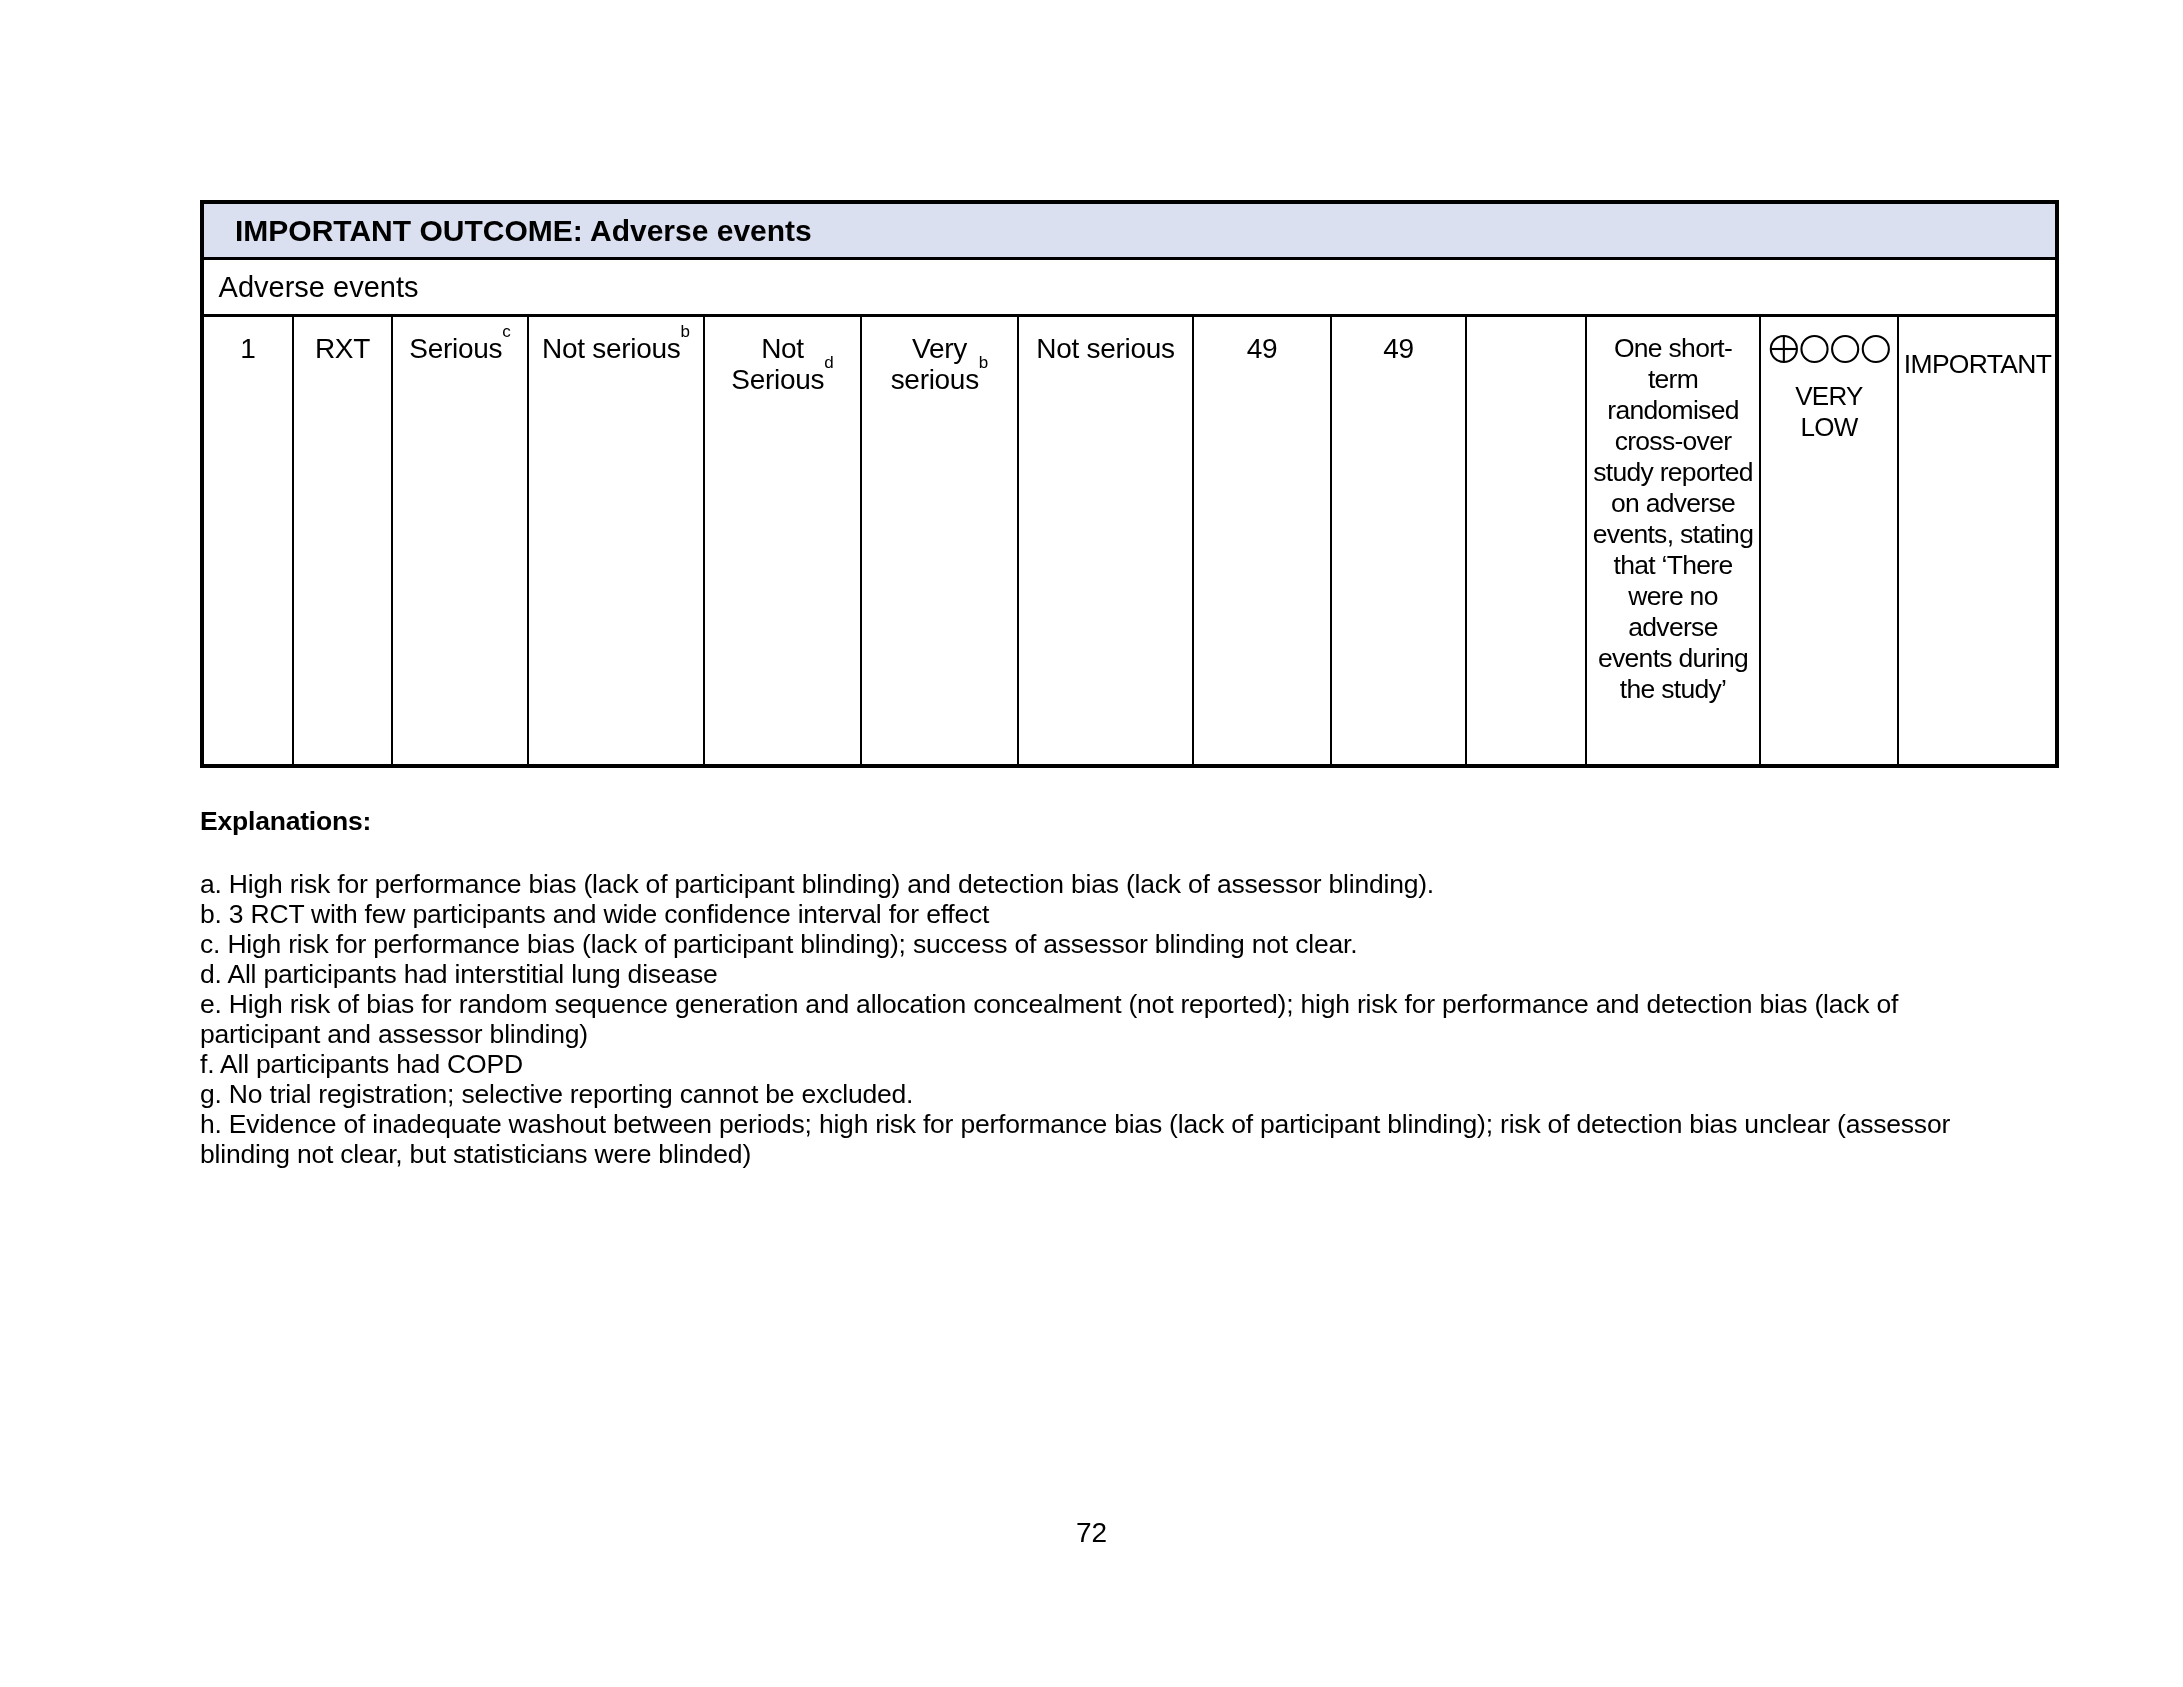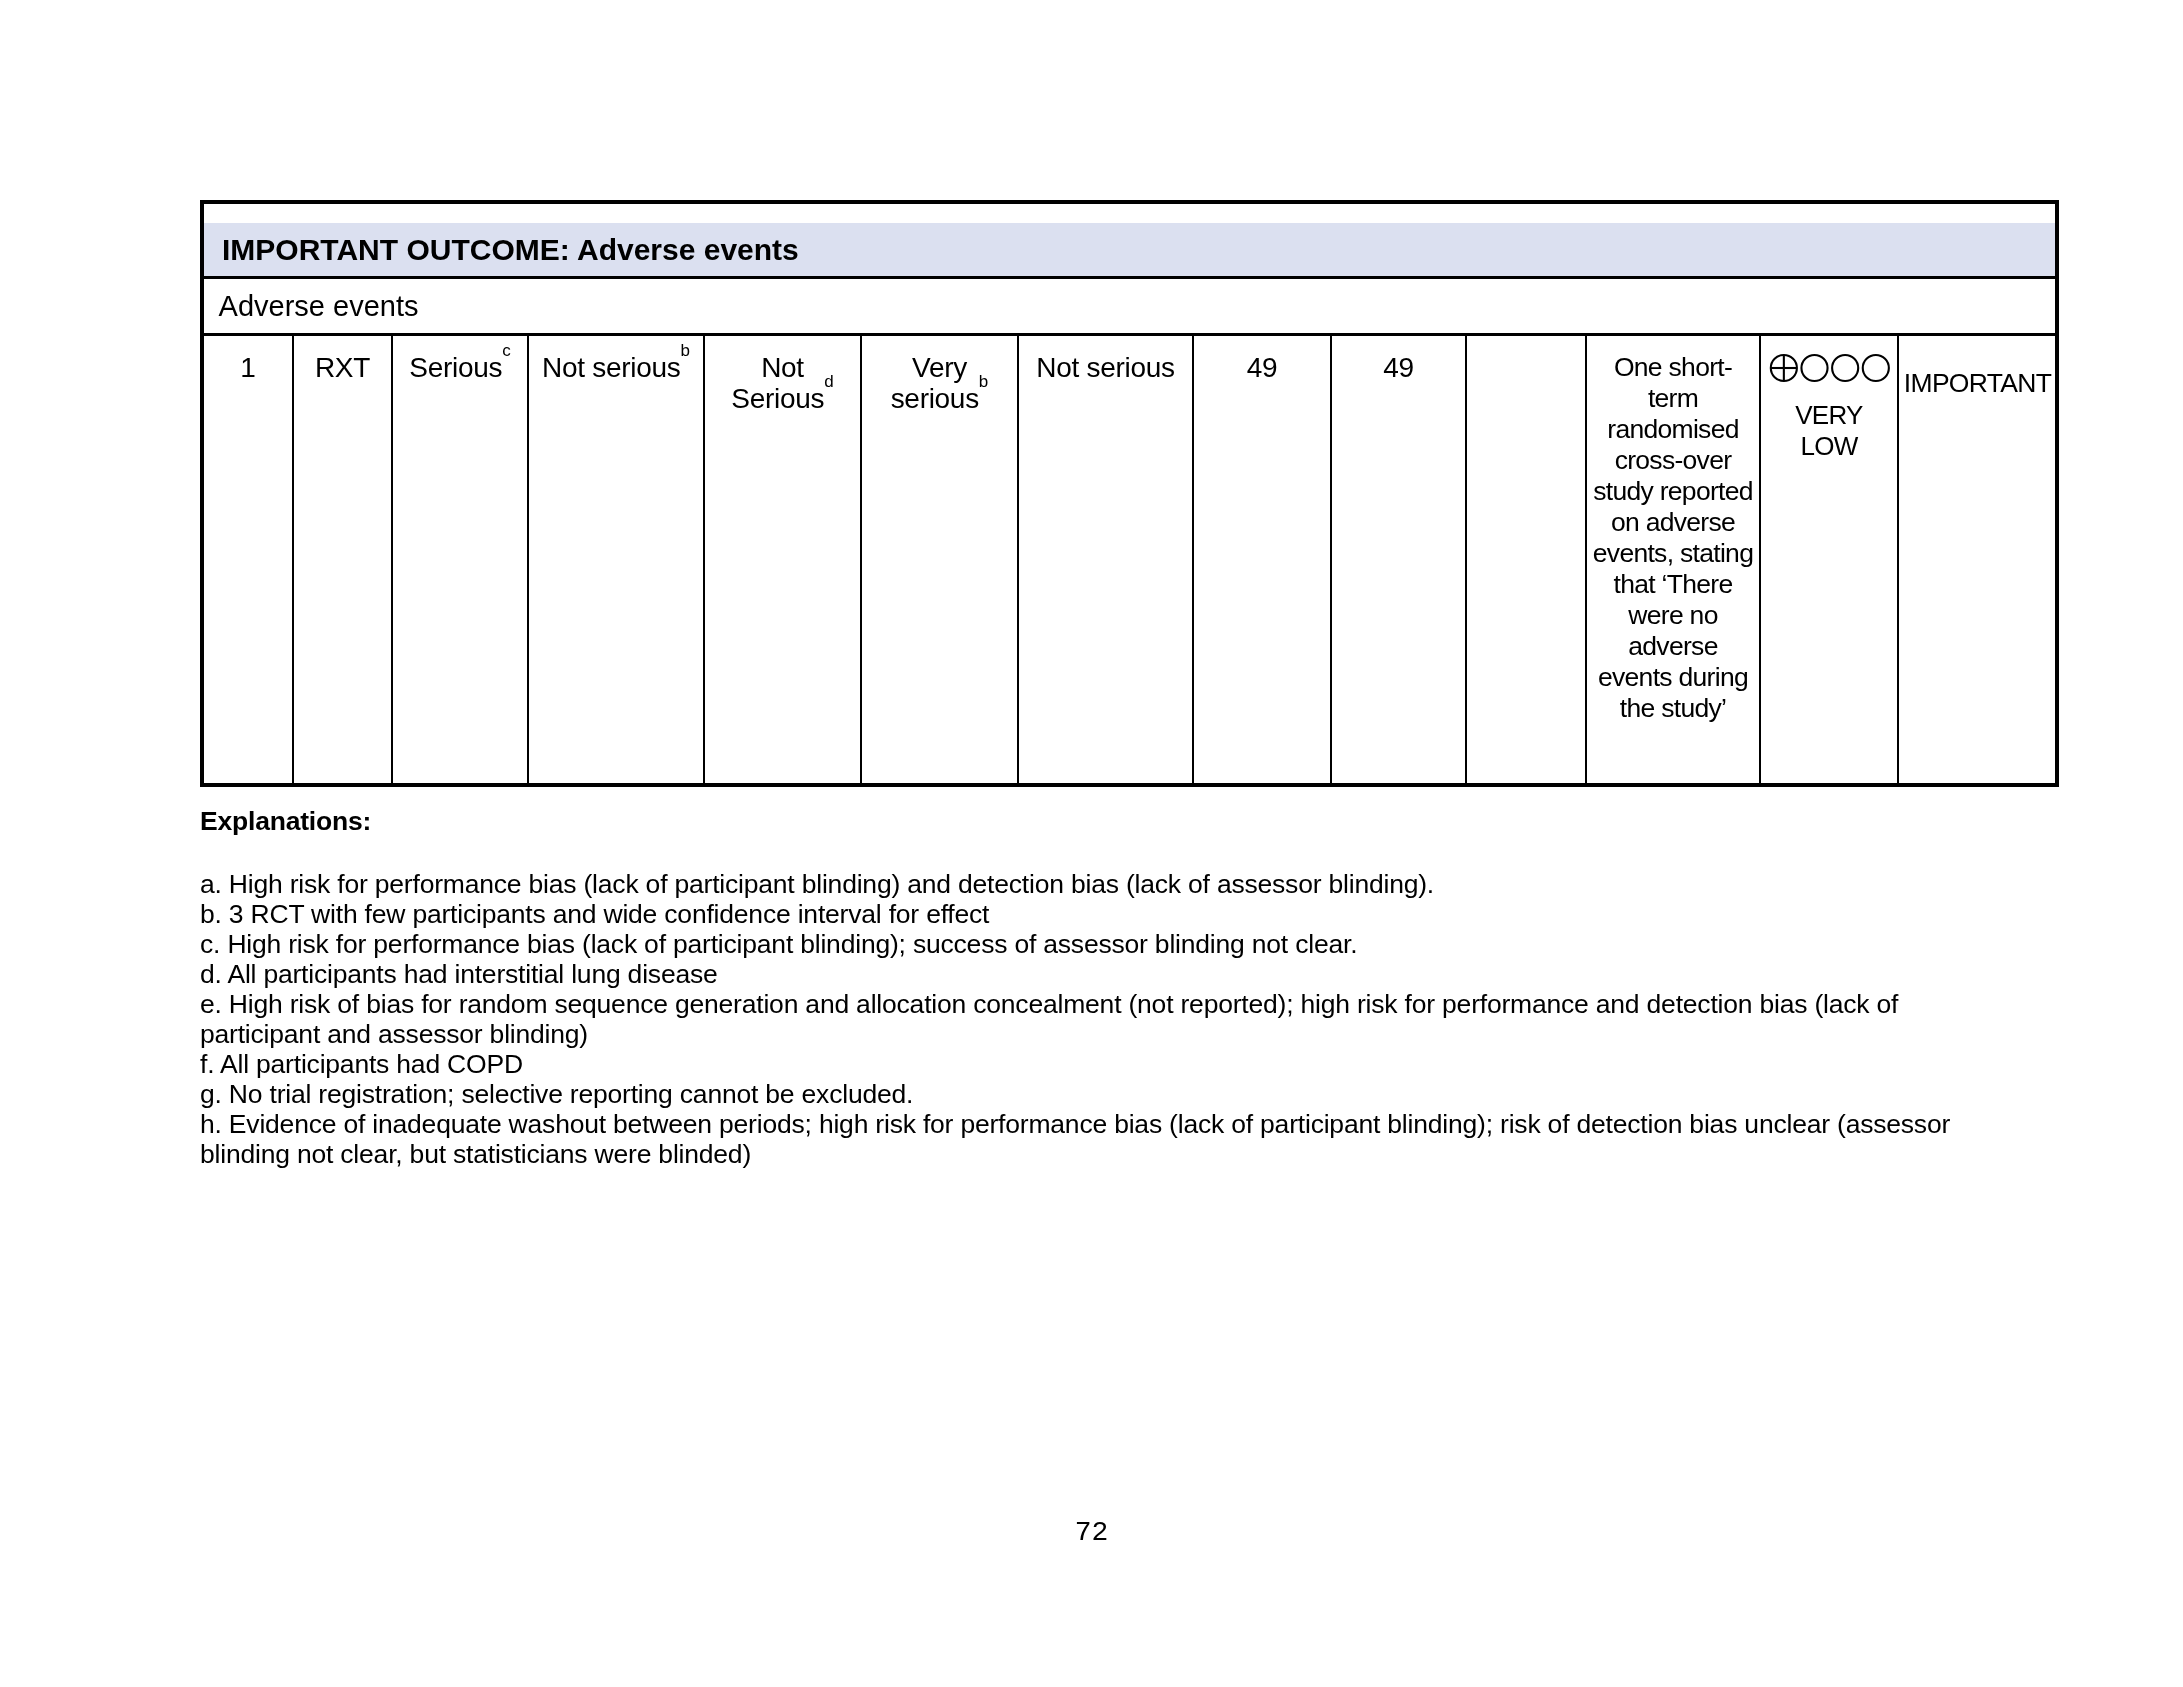--- a/index.html
+++ b/index.html
@@ -22,24 +22,23 @@
     left: 200px; top: 200px;
     width: 1859px;
     border: 4px solid #000000;
     background: #ffffff;
   }
   .row-outcome-header {
     height: 56px;
     background: #dbe0f0;
     border-bottom: 3.3px solid #000000;
     display: flex; align-items: center;
-    padding: 0 18px;
+    padding: 0 31px;
     font-weight: 700;
     font-size: 30px;
-    margin-top: 19px;
   }
   .row-outcome-name {
     height: 57px;
     border-bottom: 3.3px solid #000000;
     display: flex; align-items: center;
     padding: 0 14.6px;
     font-weight: 400;
     font-size: 29px;
   }
   .row-data {
@@ -95,21 +94,20 @@
   }
   .explanation-item { margin: 0; }
 
   
   .page-number {
     position: absolute;
     left: 0; top: 1517px;
     width: 2183px;
     text-align: center;
     font-size: 28px;
-    font-family: Liberation Mono, monospace;
   }
 </style>
 </head>
 <body>
 
 <div class="page">
 
   <div class="grade-table">
 
     <div class="row-outcome-header">

